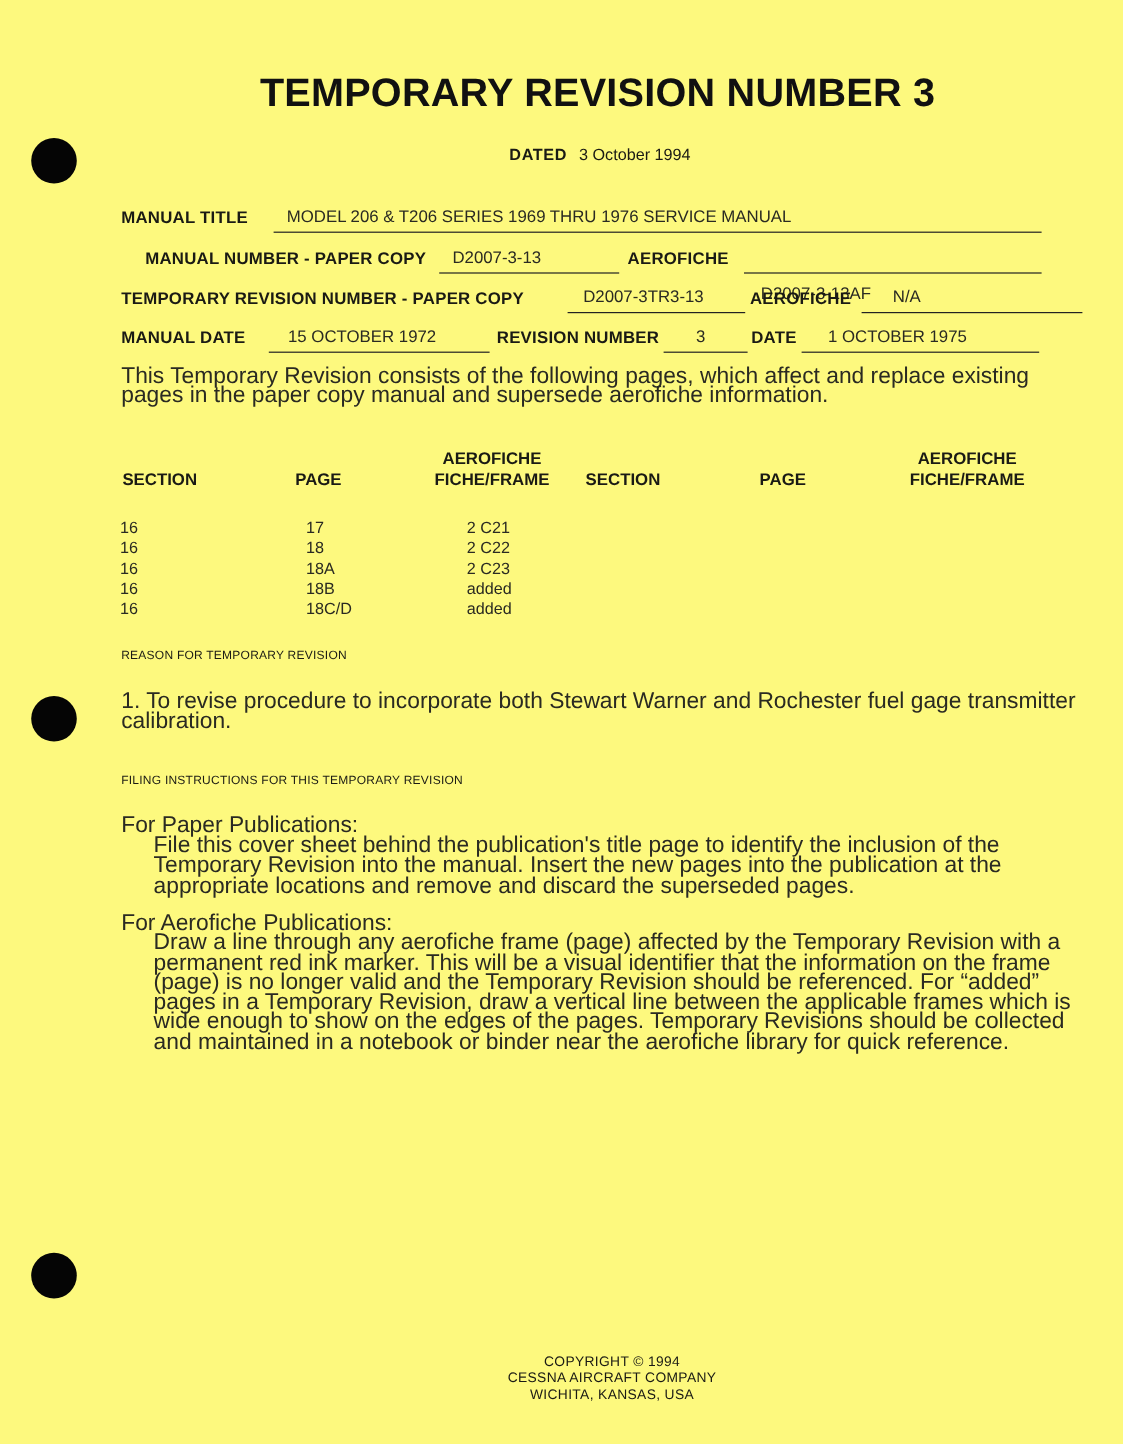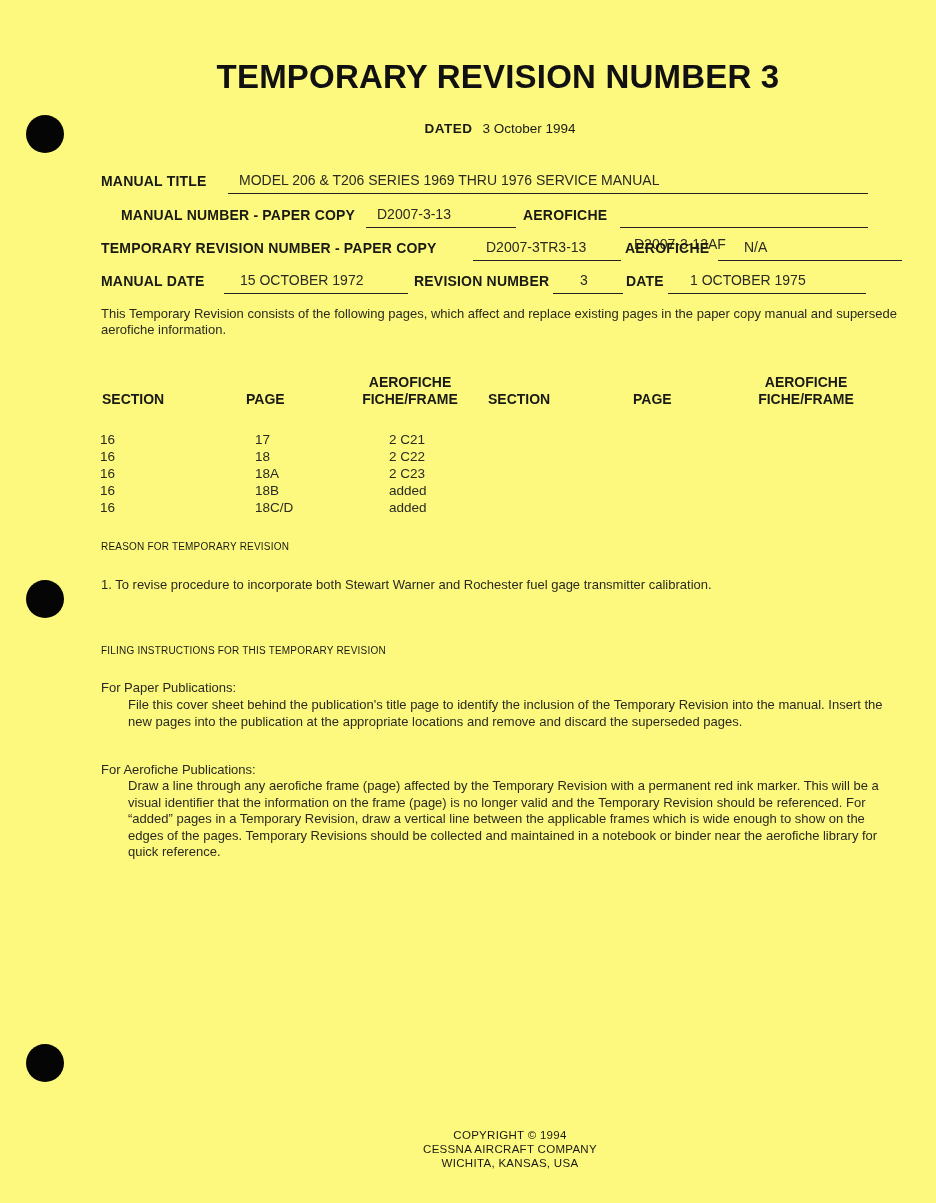--- a/index.html
+++ b/index.html
@@ -13,21 +13,21 @@
   .hole { position:absolute; width:38px; height:38px; border-radius:50%; background:#050505; }
   .title {
     left:0; width:996px; top:58px; text-align:center;
     font-size:33px; font-weight:bold; letter-spacing:0.2px; color:#111;
   }
   .dated { left:0; width:1000px; top:121px; text-align:center; font-size:13.5px; }
   .dated b { font-weight:bold; letter-spacing:0.5px; margin-right:10px;text-align:center; }
   .lbl { font-weight:bold; font-size:14px; letter-spacing:0.2px; white-space:nowrap; }
   .val { font-size:14px; white-space:nowrap; color:#2a2a22; }
   .uline { position:absolute; height:1px; background:#222; }
-  .para { font-size:13px; line-height:16px; color:#2a2a22; }
+  .para { font-size:19px; line-height:16px; color:#2a2a22; }
   .th { font-weight:bold; font-size:14px; text-align:center; line-height:17px; }
   .td { font-size:13.5px; line-height:17px; color:#2a2a22; }
   .heading { font-weight:normal; font-size:10px; letter-spacing:0.2px; }
   .footer { left:0; width:1020px; top:1128px; text-align:center; font-size:11.5px; line-height:14px; letter-spacing:0.3px; }
 </style>
 </head>
 <body>
 
 <div class="hole" style="left:26px; top:115px;"></div>
 <div class="hole" style="left:26px; top:580px;"></div>

